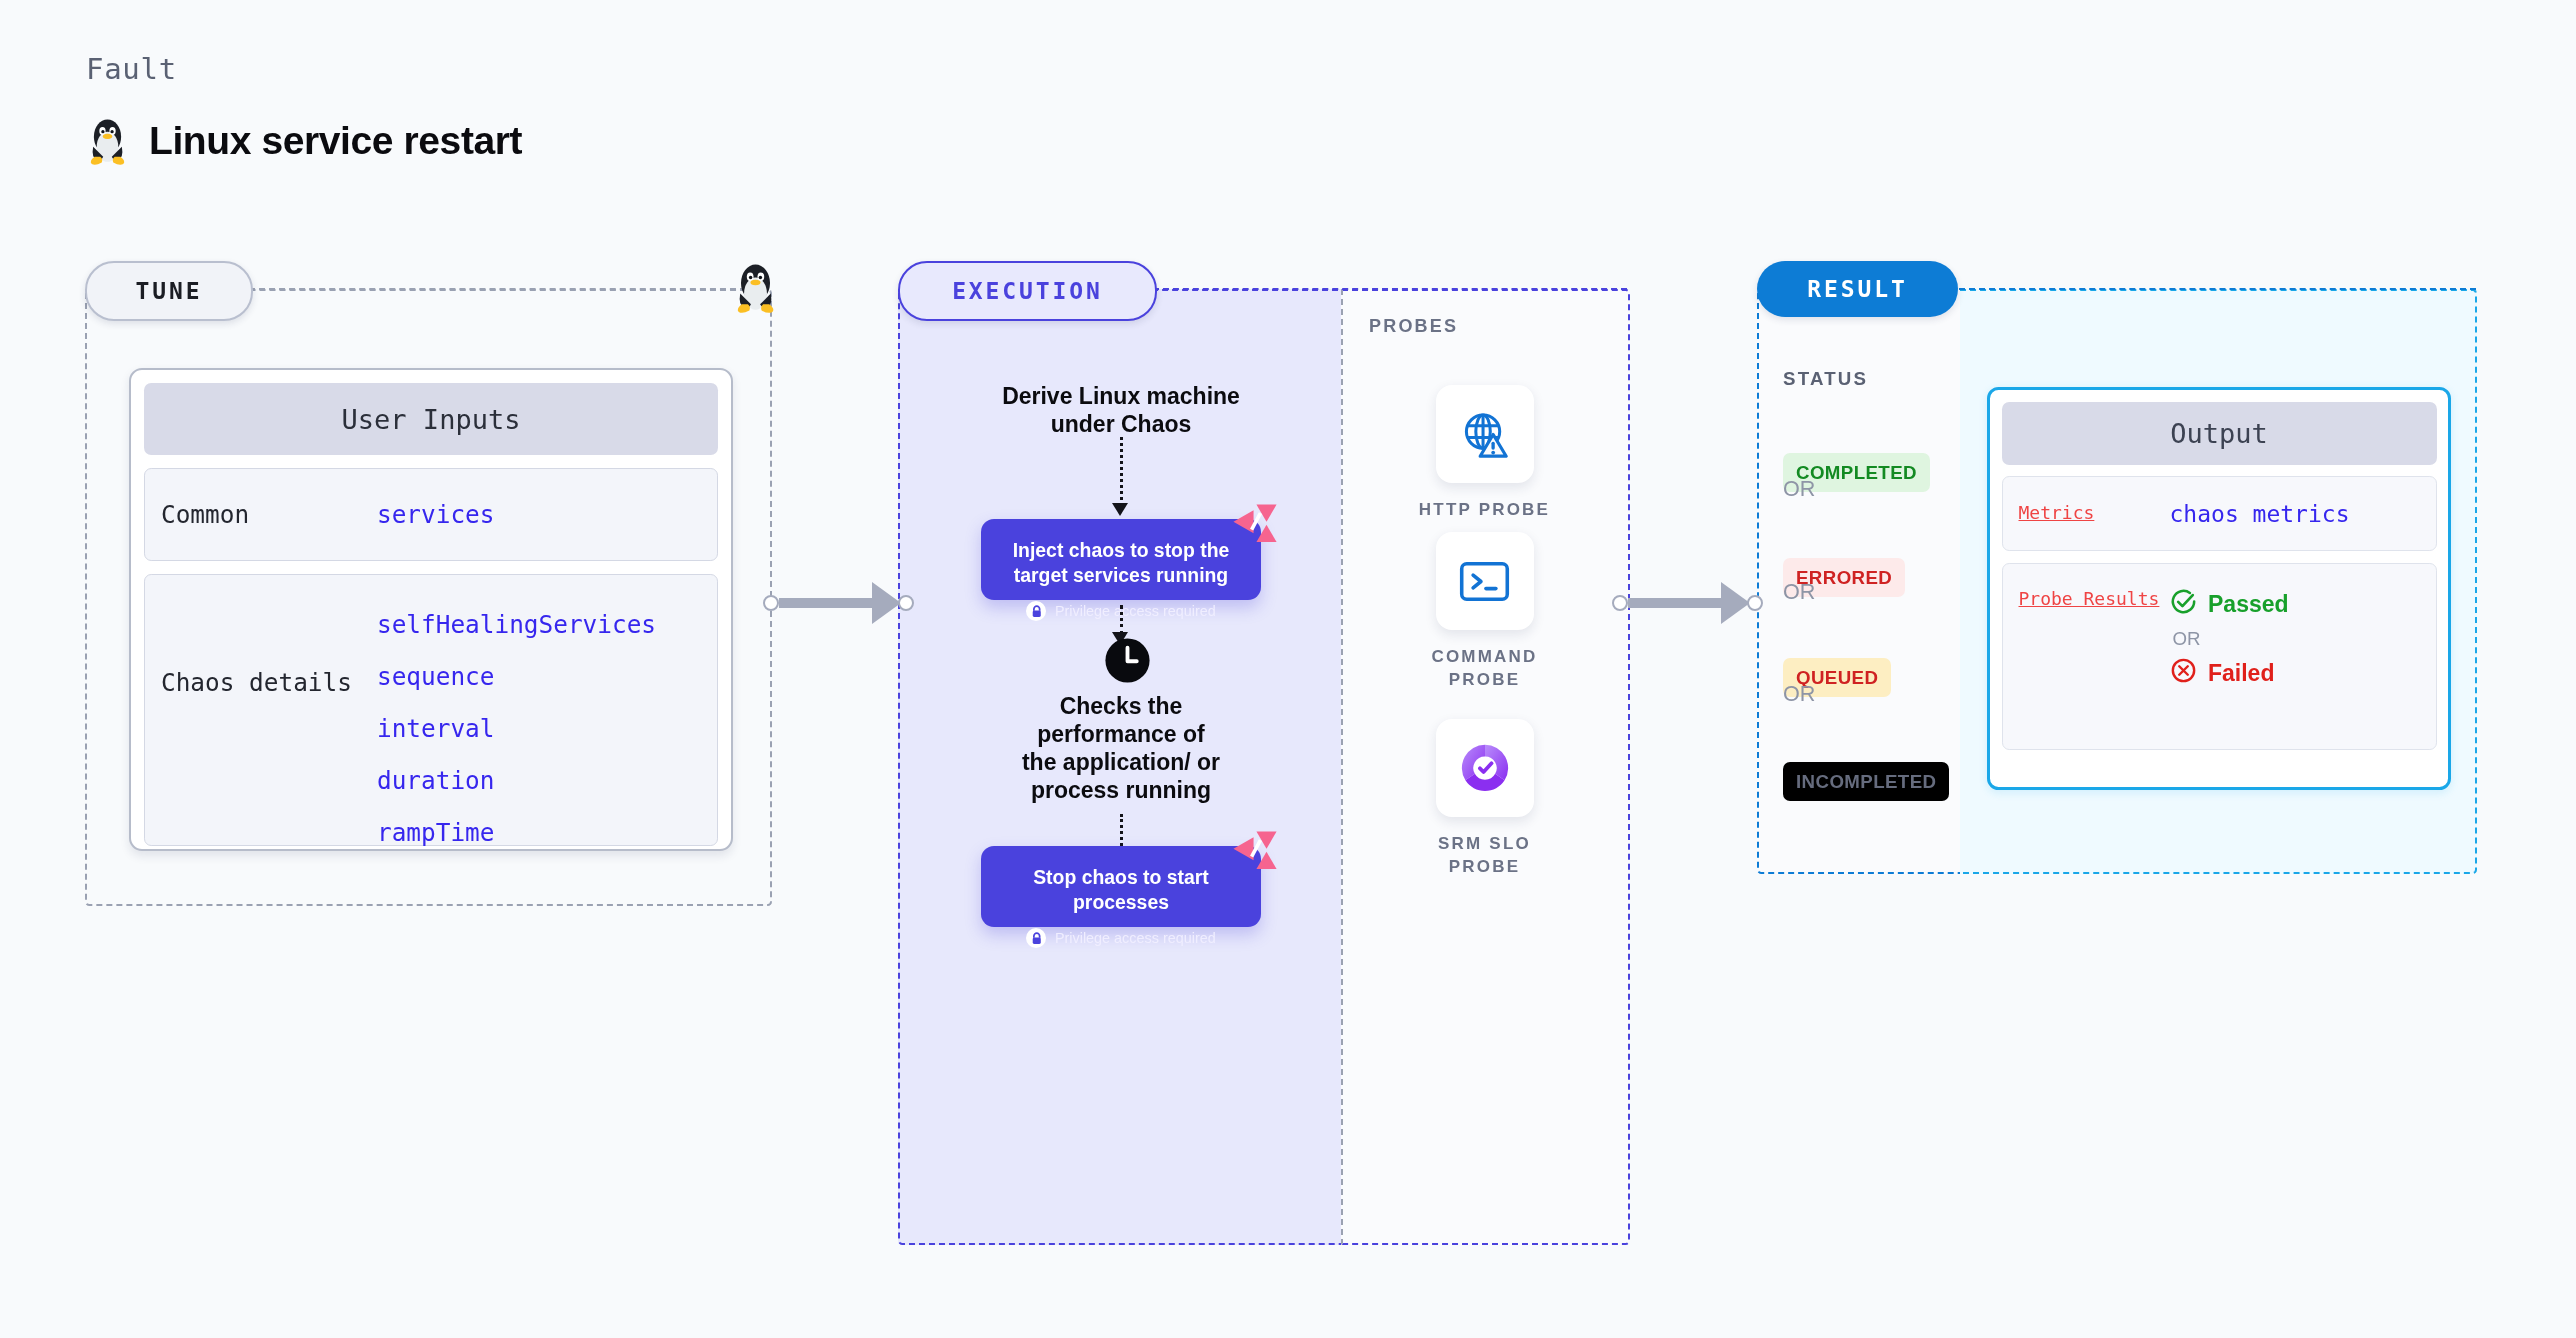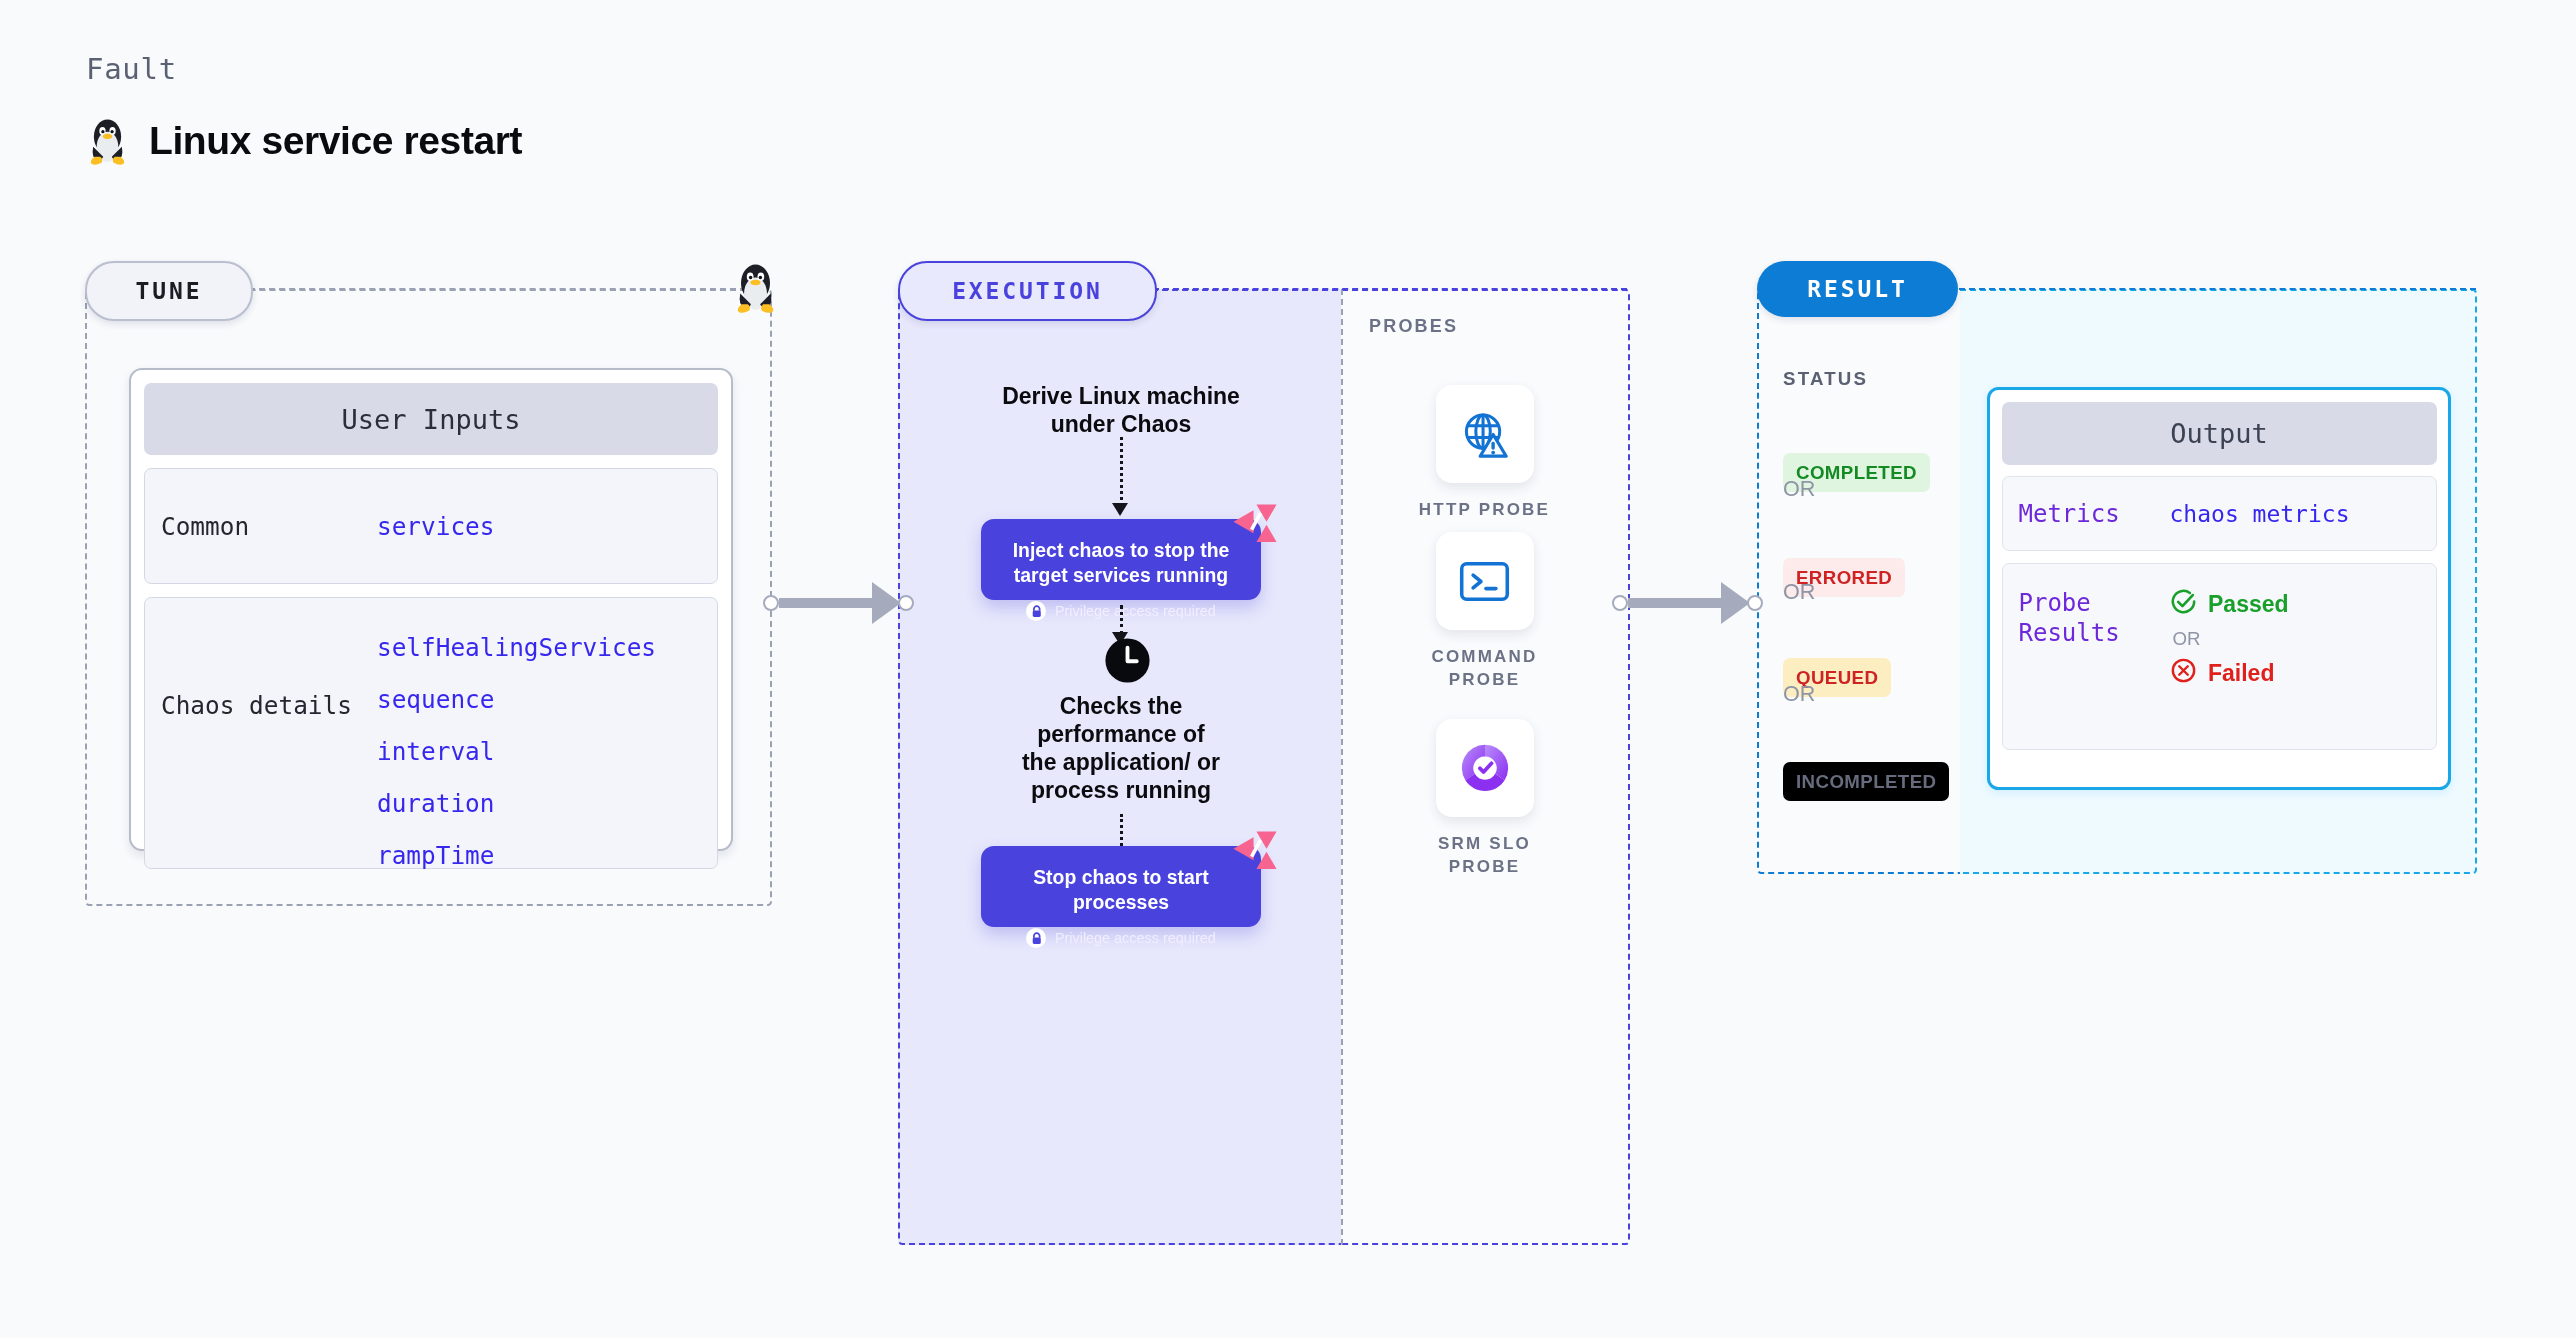--- a/index.html
+++ b/index.html
@@ -110,21 +110,21 @@
     display:flex;align-items:center;justify-content:center;
     font-family:"DejaVu Sans Mono", monospace;
     color:#2b2f3a;
   }
   #tune-card-head{height:72px;font-size:27px;}
   .tune-row{
     background:#f3f5fa;border:1.4px solid #d4d8e4;border-radius:7.2px;
     display:flex;align-items:center;margin-top:13px;box-sizing:border-box;
     padding:0 16px;
   }
-  #tune-row-common{height:116px;}
+  #tune-row-common{height:93px;}
   #tune-row-chaos{height:272px;align-items:flex-start;padding-top:0;}
   .row-label{
     font-family:"DejaVu Sans Mono", monospace;
     font-size:24.4px;color:#23262f;width:216px;flex:none;
   }
   .row-values{
     font-family:"DejaVu Sans Mono", monospace;
     font-size:24.4px;color:#3626ee;display:flex;flex-direction:column;gap:23px;
   }
   #tune-row-chaos .row-label{padding-top:93px;}
@@ -225,21 +225,21 @@
   }
   #output-card-head{height:63px;font-size:27px;color:#3c4252;}
   .out-row{
     background:#f7f8fc;border:1.4px solid #dfe3ec;border-radius:7.2px;
     display:flex;margin-top:11.5px;box-sizing:border-box;padding:0 16px;
   }
   #out-row-metrics{height:75px;align-items:center;}
   #out-row-probe{height:187px;align-items:flex-start;padding-top:24.4px;}
   .out-label{
     font-family:"DejaVu Sans Mono", monospace;
-    font-size:24px;color:#6d28d9;width:151px;flex:none;line-height:1.25;
+    font-size:18px;color:#ef4444;width:151px;flex:none;line-height:1.25;text-decoration:underline;
   }
   .out-val-metrics{
     font-family:"DejaVu Sans Mono", monospace;font-size:23px;color:#3626ee;text-align:center;
   }
   .out-probe-col{display:flex;flex-direction:column;gap:7.2px;}
   .probe-res{display:flex;align-items:center;gap:11.5px;font-size:23px;font-weight:bold;}
   .probe-res.passed{color:#18a02b;}
   .probe-res.failed{color:#e0201b;}
   .probe-or{font-size:18.7px;color:#8e95a6;font-weight:normal;padding-left:2.9px;}
 

